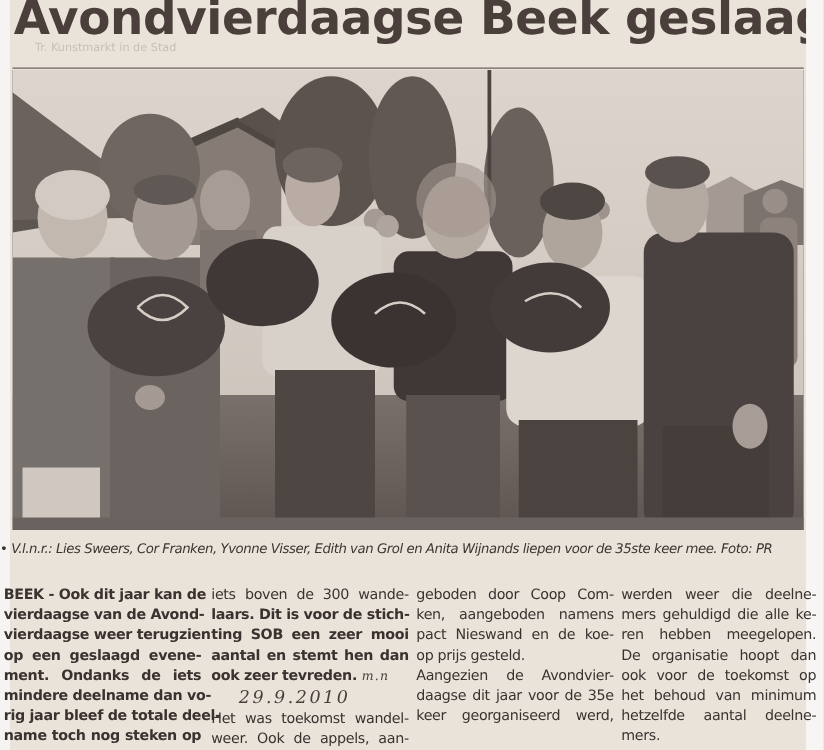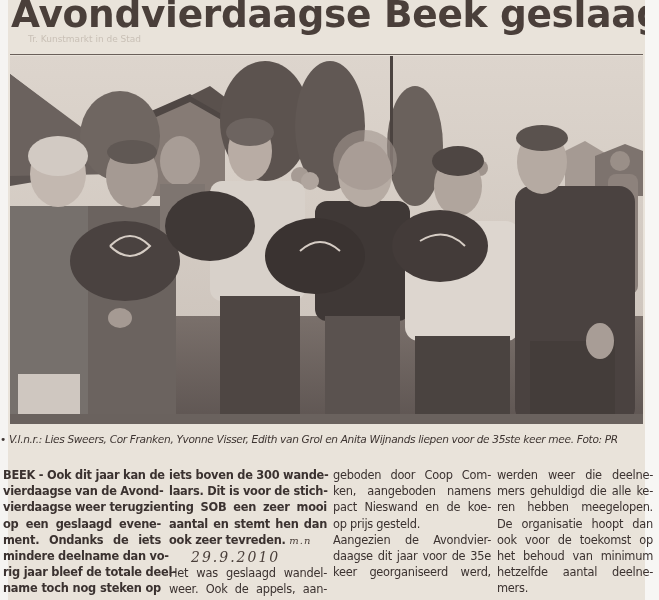--- a/index.html
+++ b/index.html
@@ -177,27 +177,27 @@
     <span class="line">vierdaagse van de Avond-</span>
     <span class="line">vierdaagse weer terugzien</span>
     <span class="line">op een geslaagd evene-</span>
     <span class="line">ment. Ondanks de iets</span>
     <span class="line">mindere deelname dan vo-</span>
     <span class="line">rig jaar bleef de totale deel-</span>
     <span class="line">name toch nog steken op</span>
   </div>
 
   <div class="col c2">
-    <span class="line" style="font-weight:bold">iets boven de 300 wande-</span>
+    <span class="line" style="font-weight:normal">iets boven de 300 wande-</span>
     <span class="line" style="font-weight:bold">laars. Dit is voor de stich-</span>
     <span class="line" style="font-weight:bold">ting SOB een zeer mooi</span>
     <span class="line" style="font-weight:bold">aantal en stemt hen dan</span>
     <span class="line last" style="font-weight:bold"><span>ook zeer tevreden.</span> <span class="hand">m.n</span></span>
     <span class="hand-date">29.9.2010</span>
-    <span class="line">Het was geslaagd wandel-</span>
+    <span class="line">Het was toekomst wandel-</span>
     <span class="line">weer. Ook de appels, aan-</span>
   </div>
 
   <div class="col c3">
     <span class="line">geboden door Coop Com-</span>
     <span class="line">ken, aangeboden namens</span>
     <span class="line">pact Nieswand en de koe-</span>
     <span class="line last">op prijs gesteld.</span>
     <span class="line">Aangezien de Avondvier-</span>
     <span class="line">daagse dit jaar voor de 35e</span>

